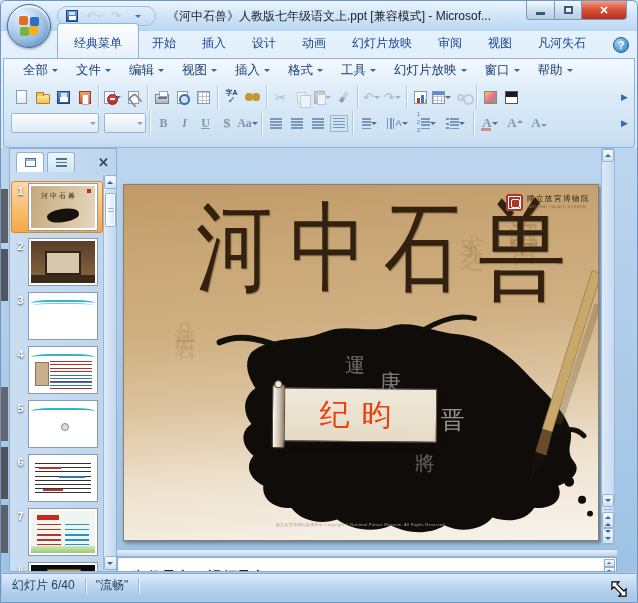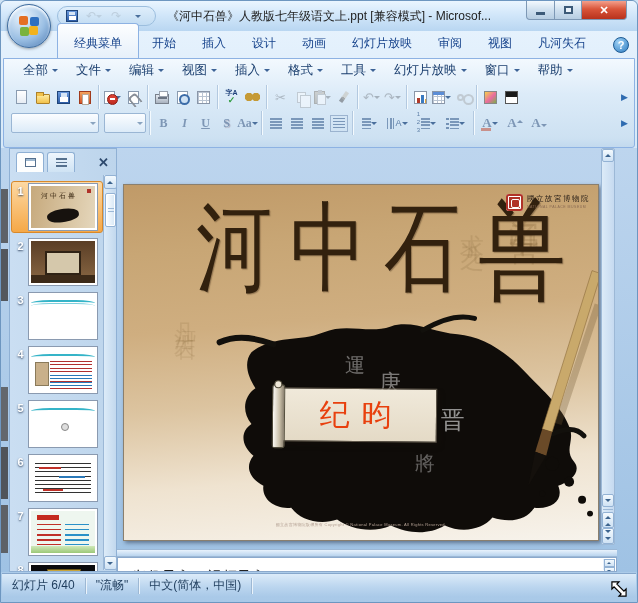--- a/index.html
+++ b/index.html
@@ -723,21 +723,20 @@
               <i class="d"></i>
             </div>
         </div>
       </div>
     </div>
   </div>
 
   <div class="statusbar">
     <div class="scell">幻灯片 6/40</div>
     <div class="scell">"流畅"</div>
-    <div class="scell">中文(简体，中国)</div>
   </div>
 
   <svg class="cursor" width="24" height="24" viewBox="0 0 24 24">
     <g transform="rotate(45 12 12)">
       <path d="M2,12 L7,7 L7,10 L17,10 L17,7 L22,12 L17,17 L17,14 L7,14 L7,17 Z" fill="#fff" stroke="#000" stroke-width="1.2"></path>
     </g>
   </svg>
 
 </div>
 

